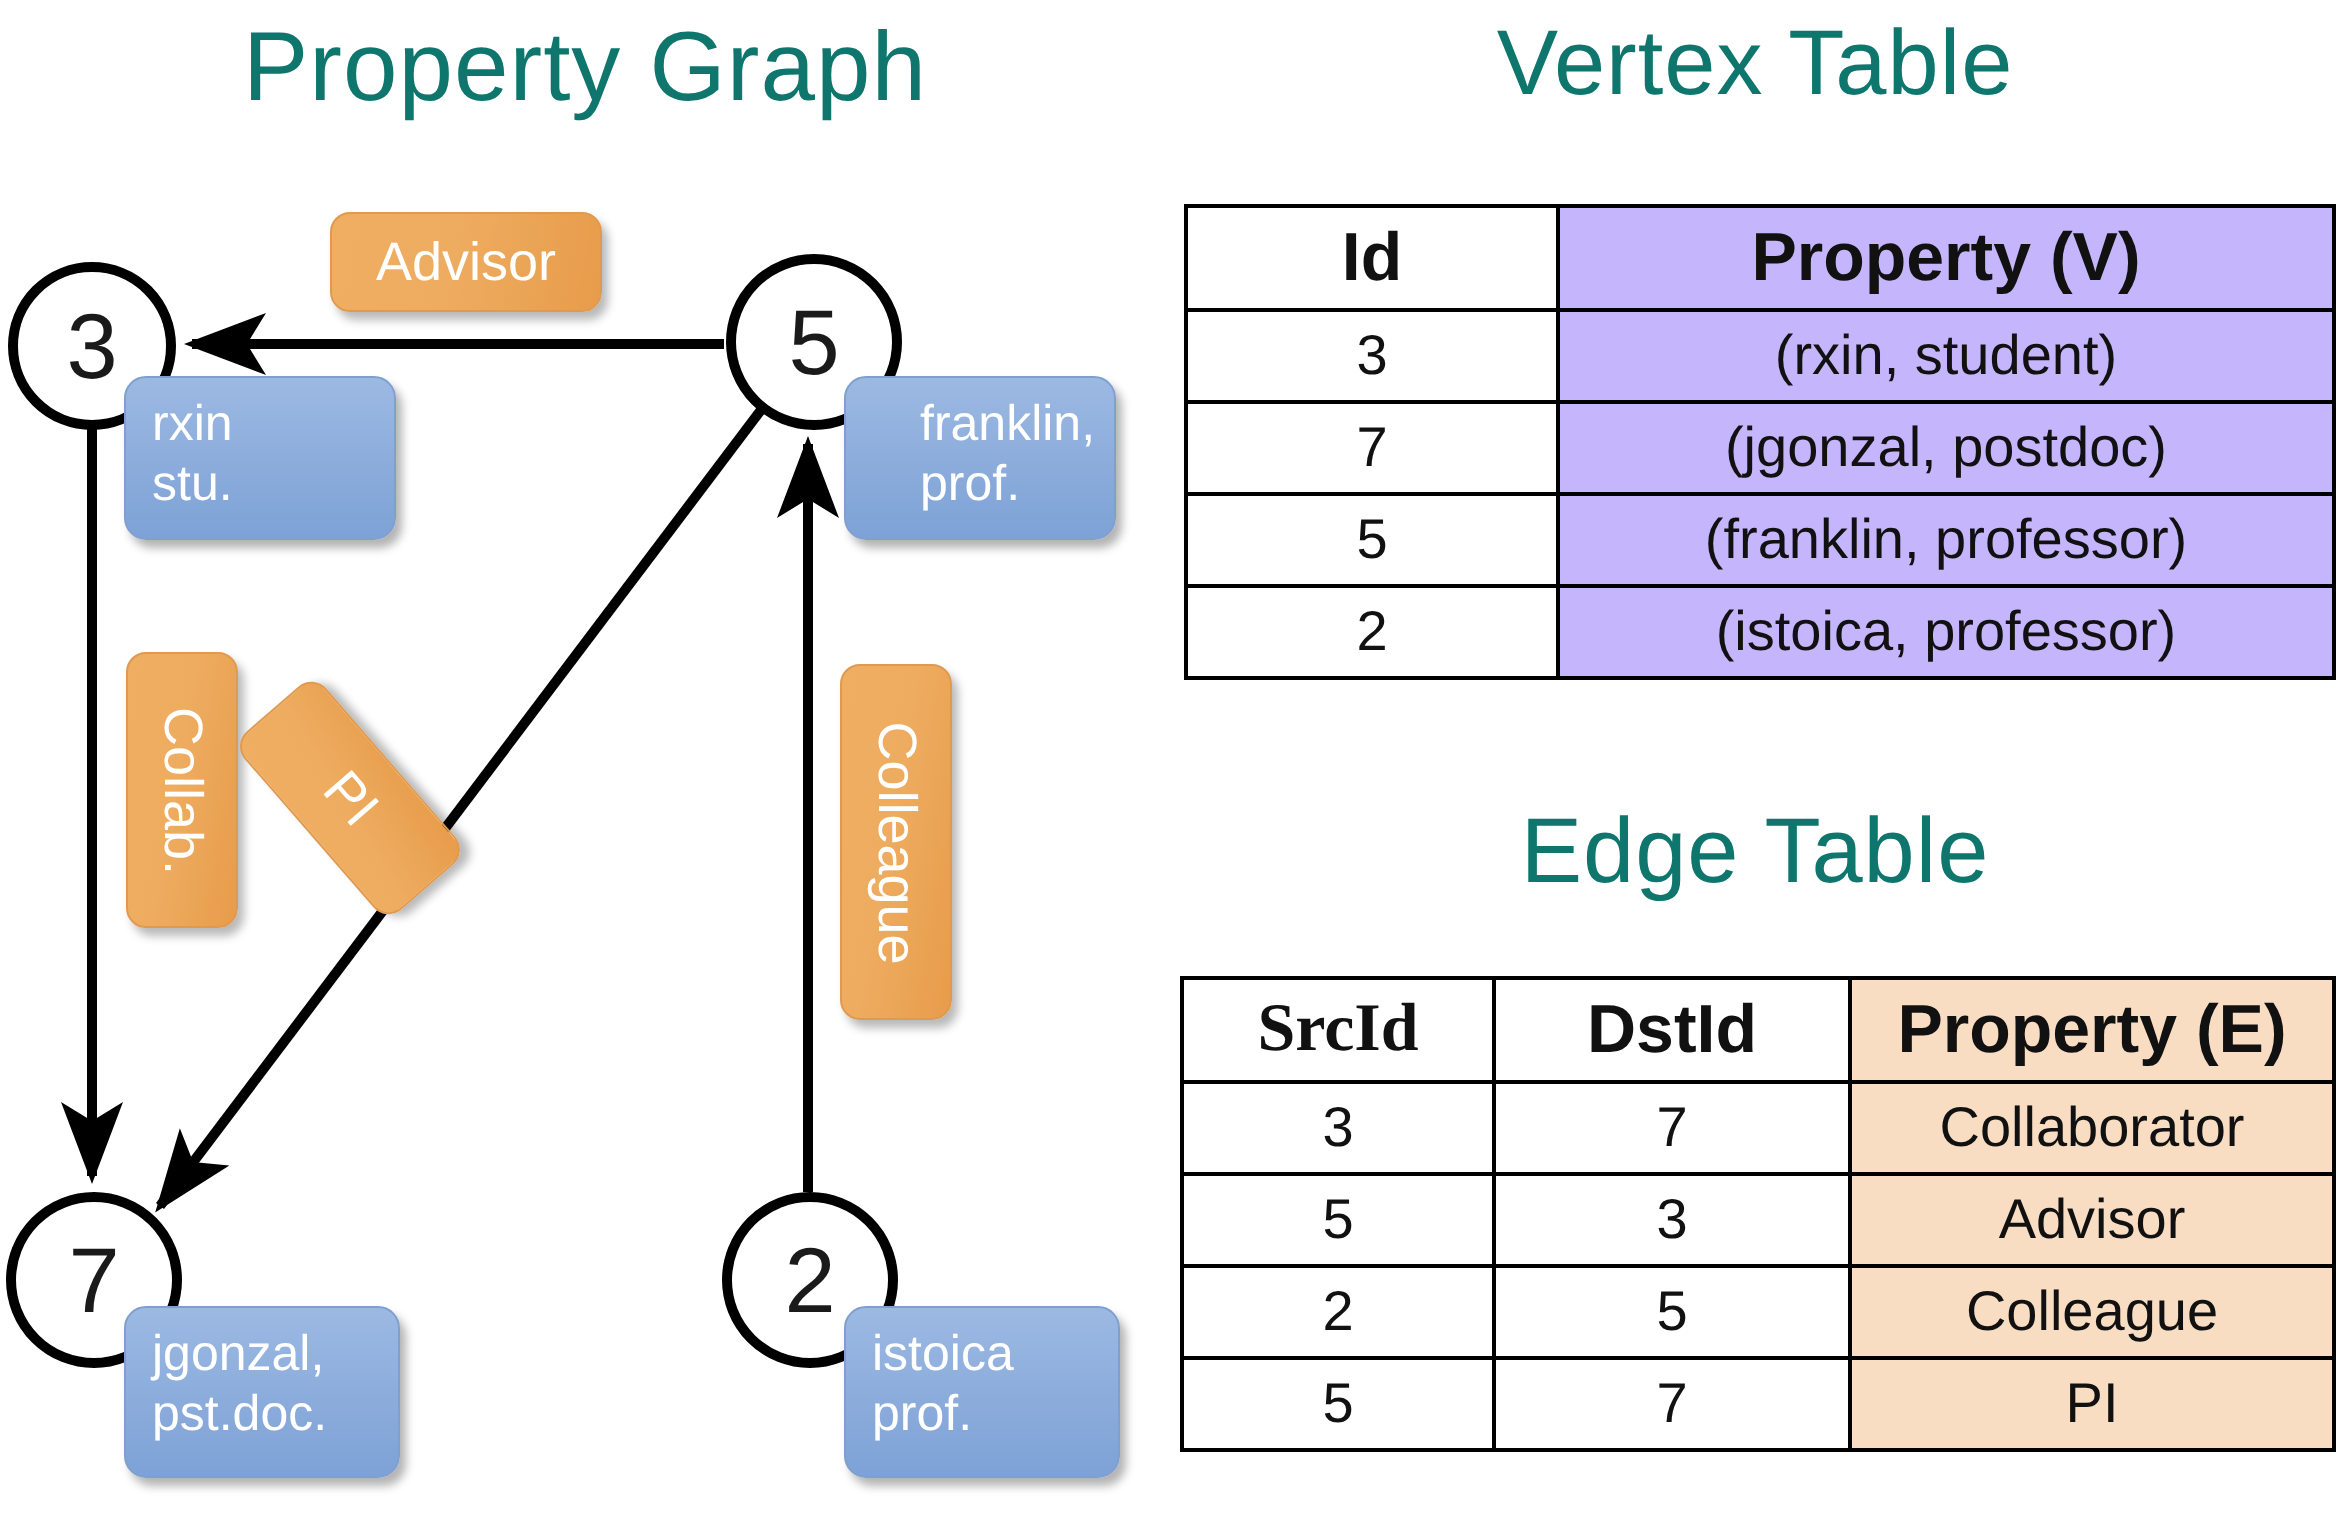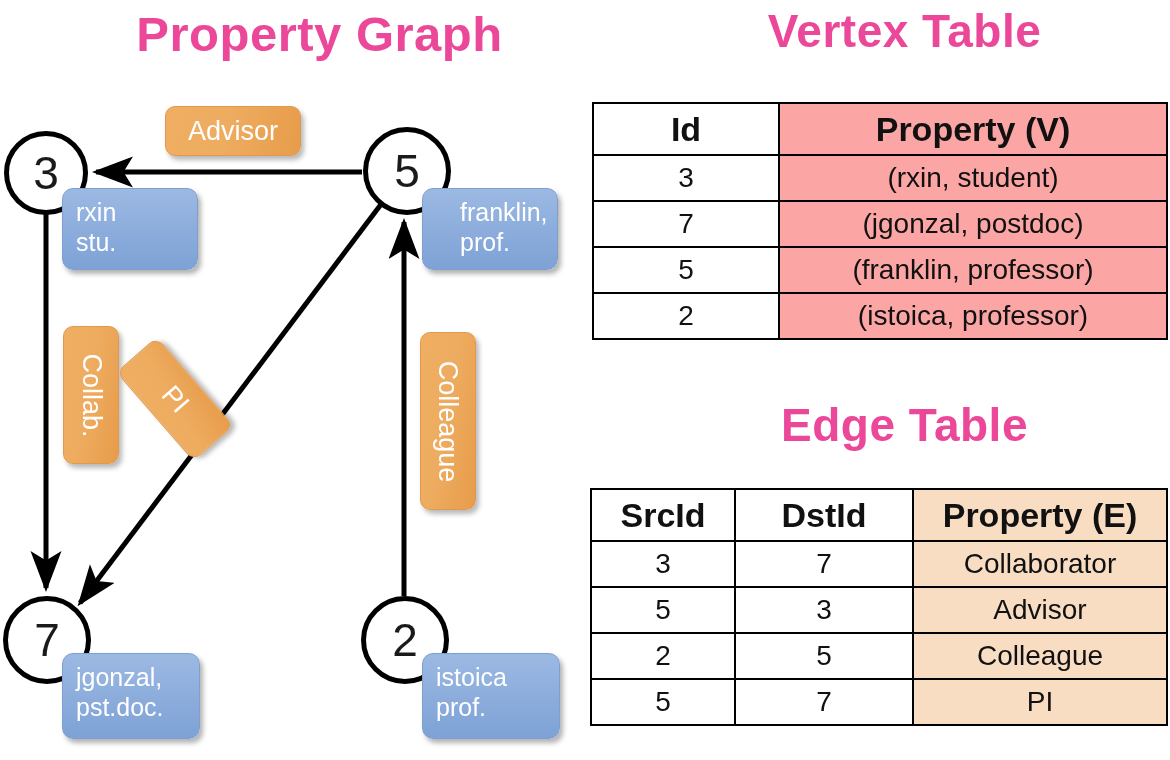--- a/index.html
+++ b/index.html
@@ -12,25 +12,24 @@
     height: 760px;
     position: relative;
     overflow: hidden;
     font-family: "Liberation Sans", sans-serif;
     color: #000;
   }
 
   
   .title {
     position: absolute;
-    font-weight: 700;
+    font-weight: 400;
     letter-spacing: 0.5px;
     white-space: nowrap;
-    color: #ec4899;
-    margin-left: 27px;
+    color: #0f766e;
   }
   #title-property-graph {
     left: 0; top: 8px; width: 585px;
     text-align: center;
     font-size: 49px;
     line-height: 1.1;
   }
   #title-vertex-table {
     left: 585px; top: 6px; width: 585px;
     text-align: center;
@@ -120,21 +119,21 @@
     color: #111;
     padding: 0;
     height: 46px;
     box-sizing: border-box;
   }
   .dtable th {
     font-weight: 700;
     font-size: 34px;
     height: 52px;
   }
-  .cell-blue { background: #fca5a5; margin-left: 23px; }
+  .cell-blue { background: #c4b5fd; margin-left: 23px; }
   .cell-peach { background: #f8ddc3; }
 
   #vertex-table { left: 592px; top: 102px; width: 576px; }
   #edge-table   { left: 590px; top: 488px; width: 578px; }
 </style>
 </head>
 <body>
 
 <div class="title" id="title-property-graph">Property Graph</div>
 <div class="title" id="title-vertex-table">Vertex Table</div>
@@ -228,21 +227,21 @@
     <tr>
       <td>2</td>
       <td class="cell-blue">(istoica, professor)</td>
     </tr>
   </tbody>
 </table>
 
 <table class="dtable" id="edge-table">
   <thead>
     <tr>
-      <th style="width:144px;">SrcId</th>
+      <th style="width:156px;font-family:Liberation Serif, serif;">SrcId</th>
       <th style="width:178px;">DstId</th>
       <th class="cell-peach">Property (E)</th>
     </tr>
   </thead>
   <tbody>
     <tr>
       <td>3</td>
       <td>7</td>
       <td class="cell-peach">Collaborator</td>
     </tr>

